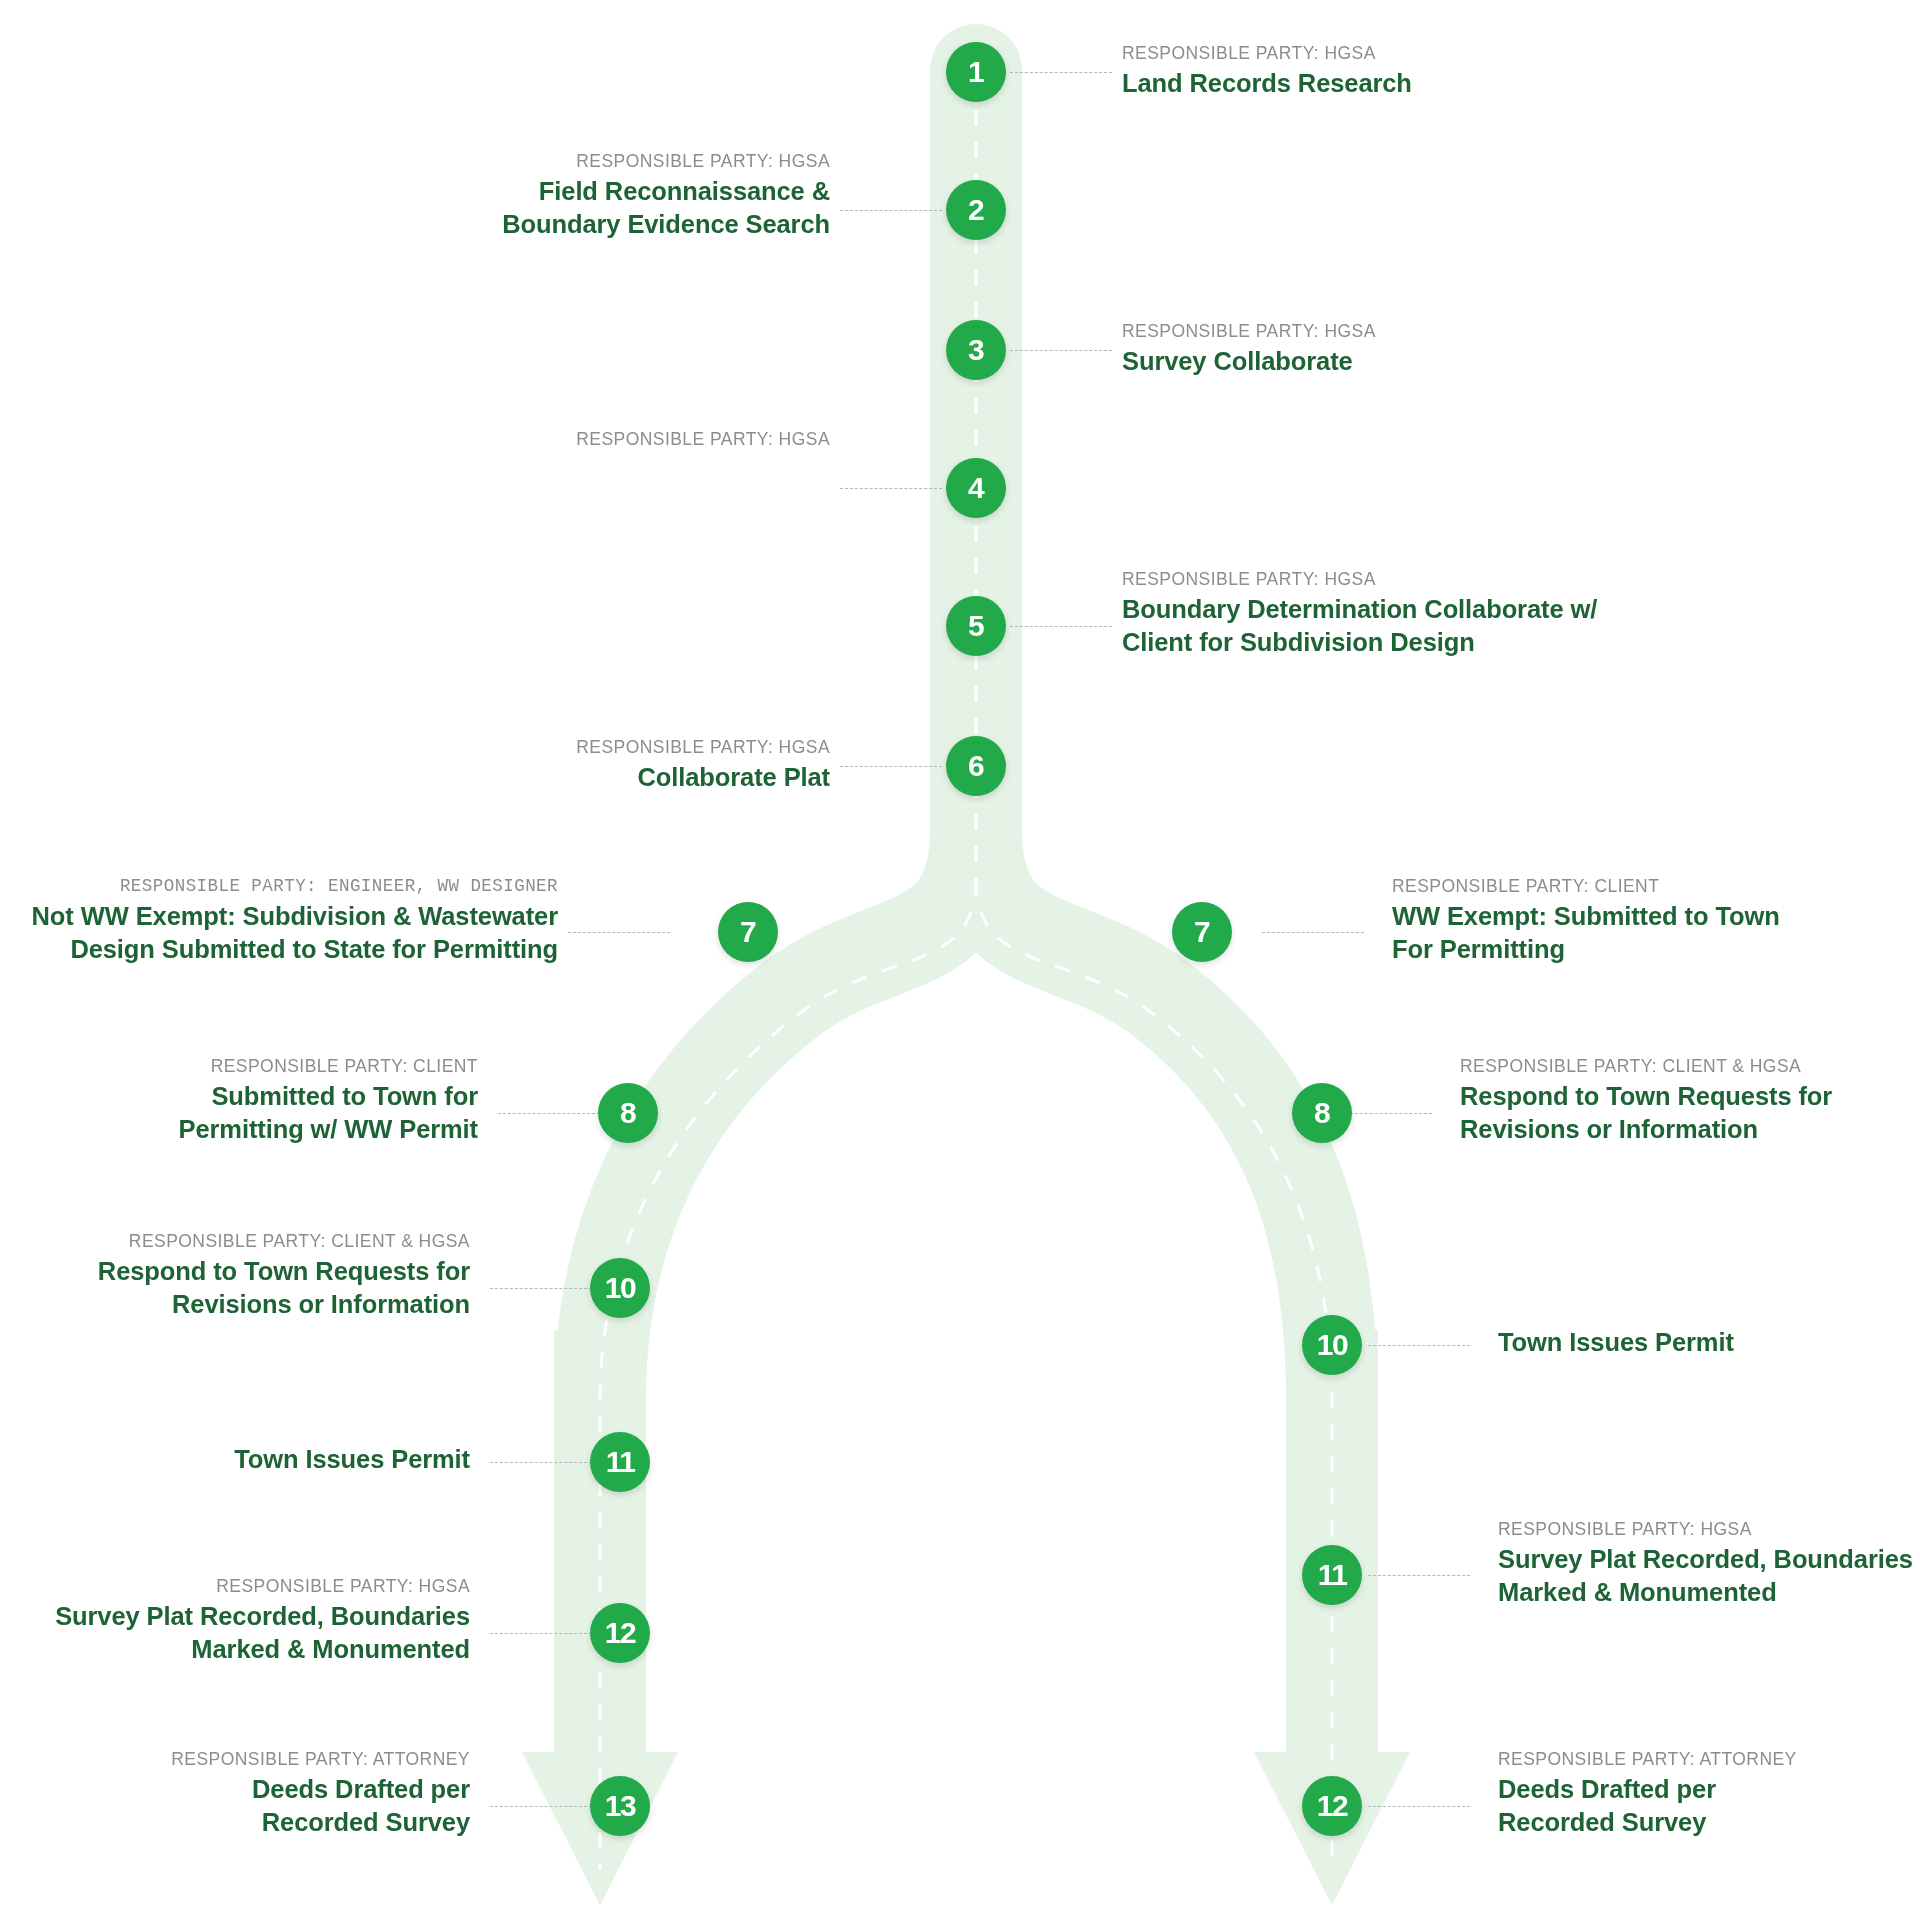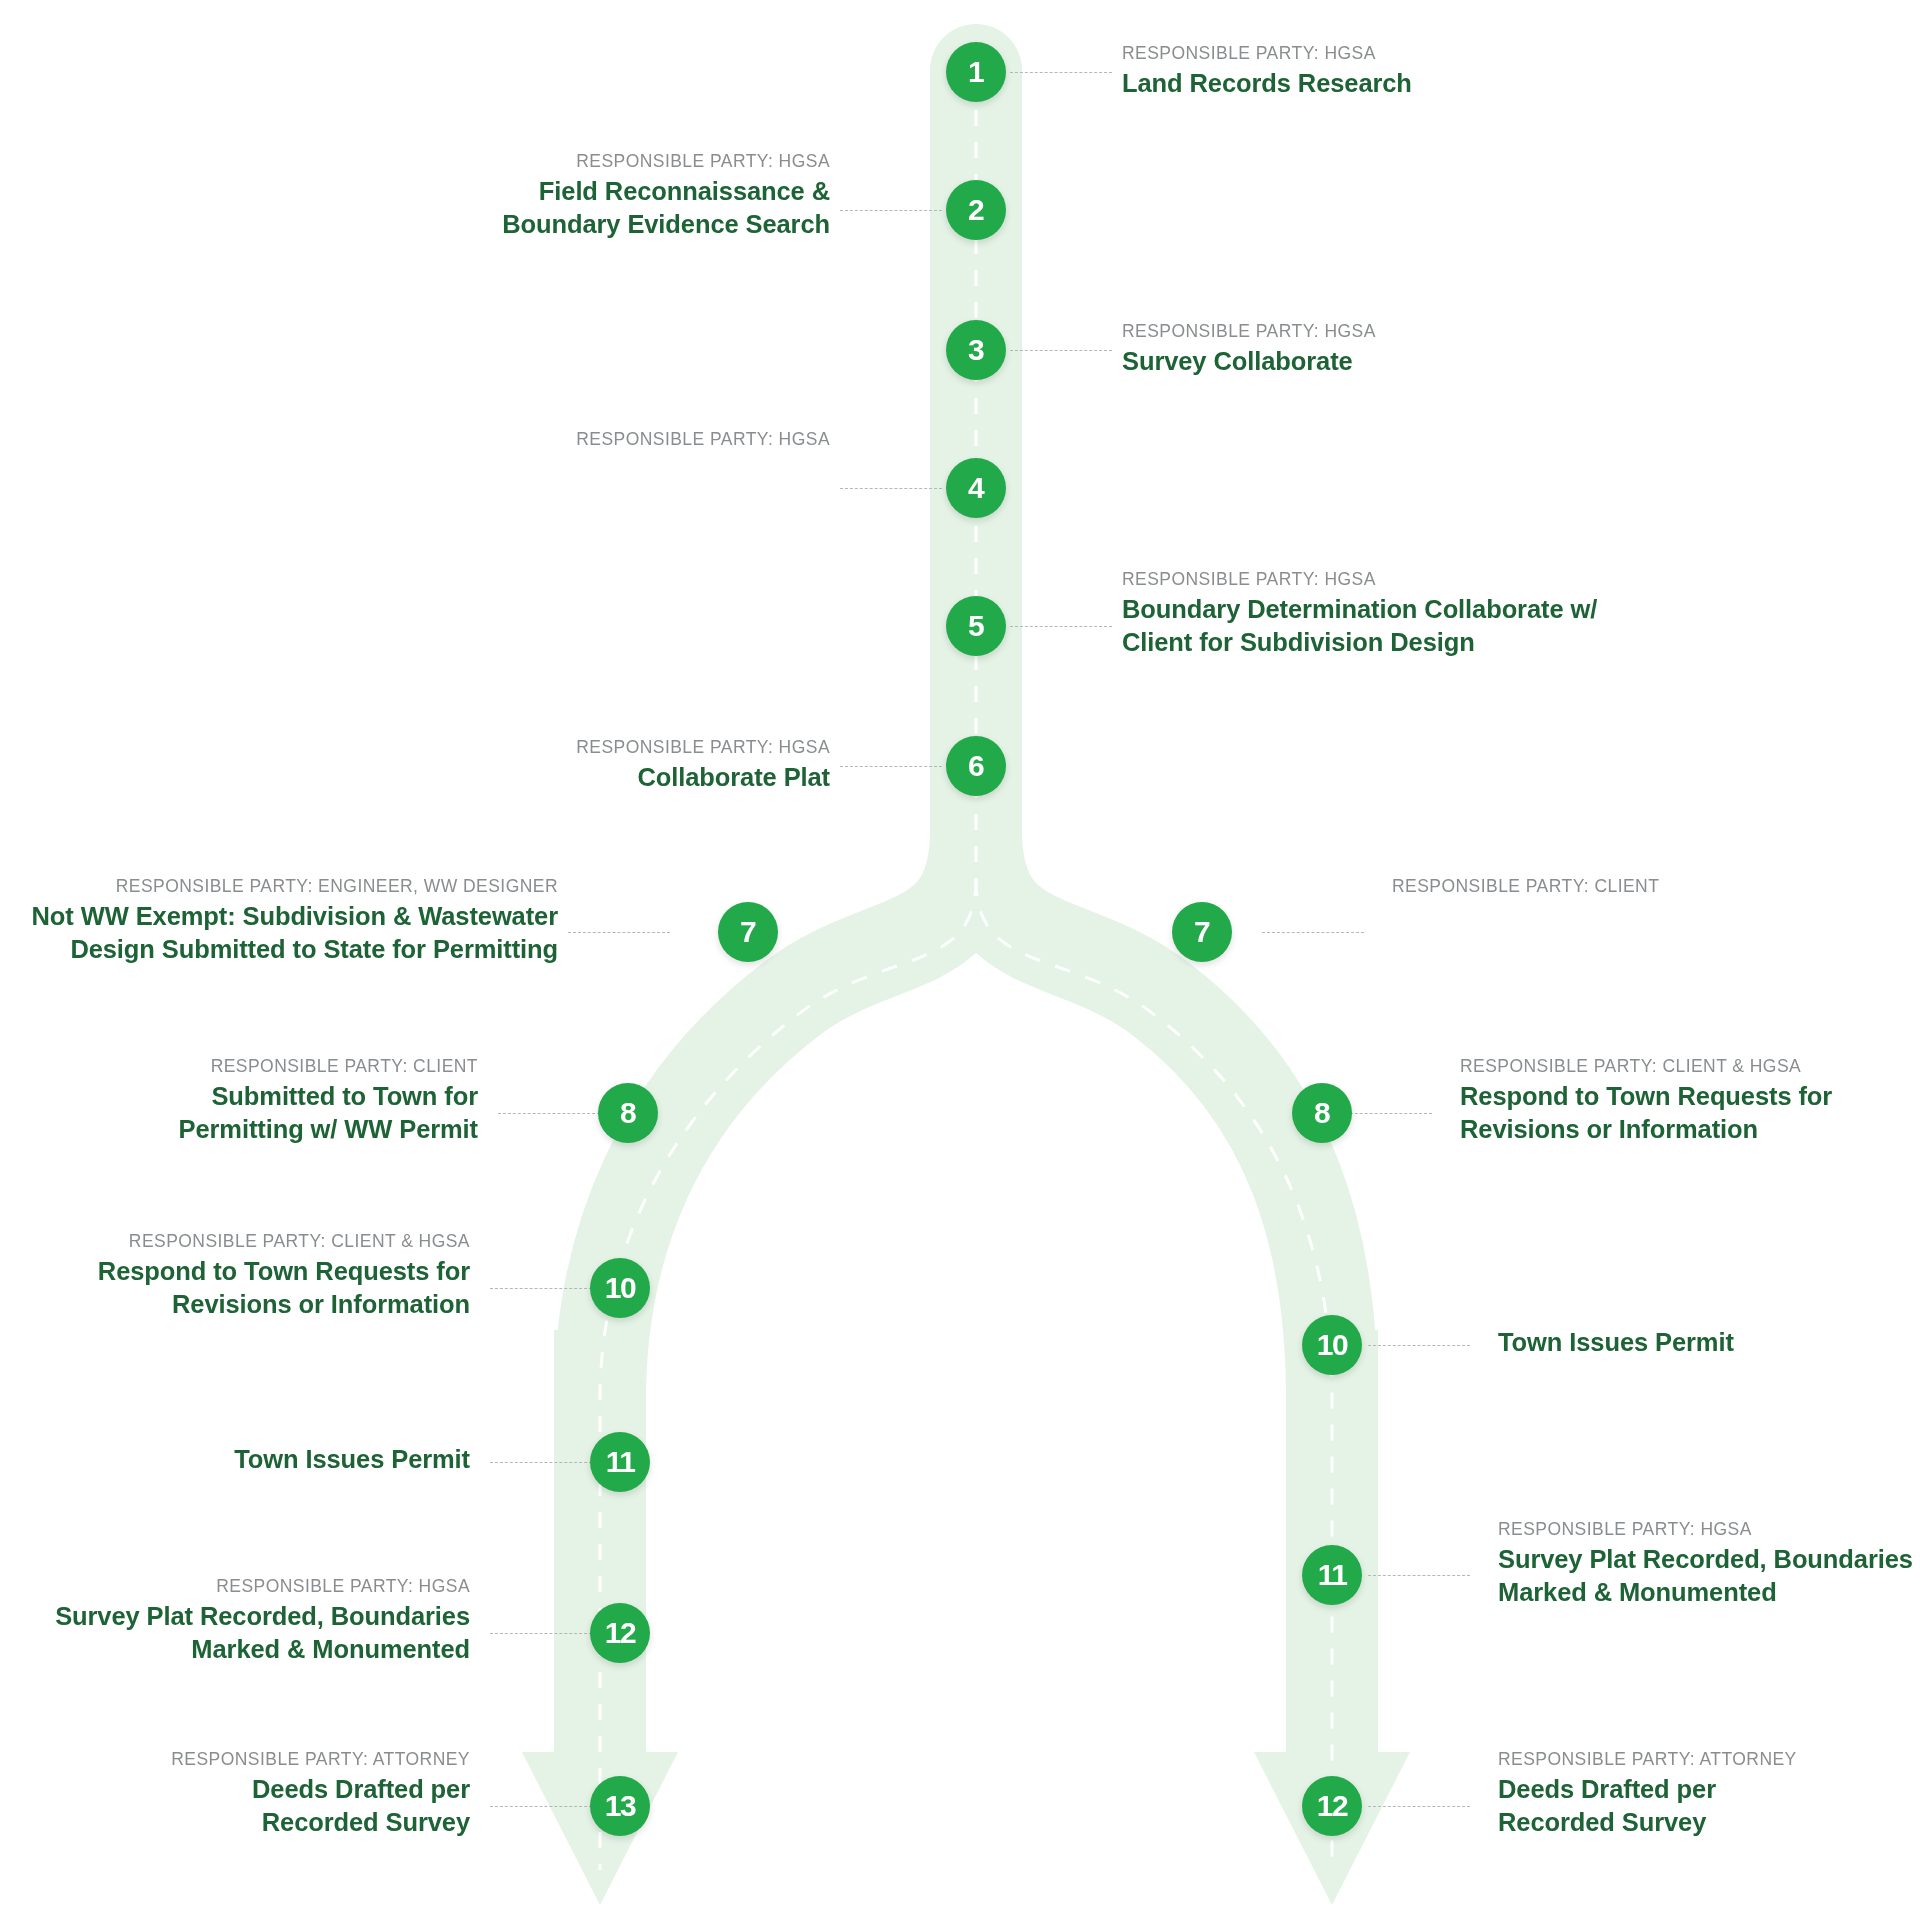--- a/index.html
+++ b/index.html
@@ -170,21 +170,21 @@
   </div>
 
   <div class="node" style="left:748px;top:932px;">7</div>
   <div class="node" style="left:628px;top:1113px;">8</div>
   <div class="node wide" style="left:620px;top:1288px;">10</div>
   <div class="node wide" style="left:620px;top:1462px;">11</div>
   <div class="node wide" style="left:620px;top:1633px;">12</div>
   <div class="node wide" style="left:620px;top:1806px;">13</div>
 
   <div class="label left" style="left:0px;top:875px;width:558px;">
-    <div class="party" style="text-align:right;">RESPONSIBLE PARTY: ENGINEER, WW DESIGNER</div>
+    <div class="party" style="text-align:right;font-family:Liberation Mono, monospace;">RESPONSIBLE PARTY: ENGINEER, WW DESIGNER</div>
     <div class="title">Not WW Exempt: Subdivision &amp; Wastewater
 Design Submitted to State for Permitting</div>
   </div>
 
   <div class="label left" style="left:0px;top:1055px;width:478px;">
     <div class="party" style="text-align:right;">RESPONSIBLE PARTY: CLIENT</div>
     <div class="title">Submitted to Town for
 Permitting w/ WW Permit</div>
   </div>
 
@@ -212,20 +212,22 @@
   </div>
 
   <div class="node" style="left:1202px;top:932px;">7</div>
   <div class="node" style="left:1322px;top:1113px;">8</div>
   <div class="node wide" style="left:1332px;top:1345px;">10</div>
   <div class="node wide" style="left:1332px;top:1575px;">11</div>
   <div class="node wide" style="left:1332px;top:1806px;">12</div>
 
   <div class="label right" style="left:1392px;top:875px;width:520px;">
     <div class="party">RESPONSIBLE PARTY: CLIENT</div>
+    <div class="title">WW Exempt: Submitted to Town
+For Permitting</div>
   </div>
 
   <div class="label right" style="left:1460px;top:1055px;width:460px;">
     <div class="party">RESPONSIBLE PARTY: CLIENT &amp; HGSA</div>
     <div class="title">Respond to Town Requests for
 Revisions or Information</div>
   </div>
 
   <div class="label right" style="left:1498px;top:1326px;width:420px;">
 

